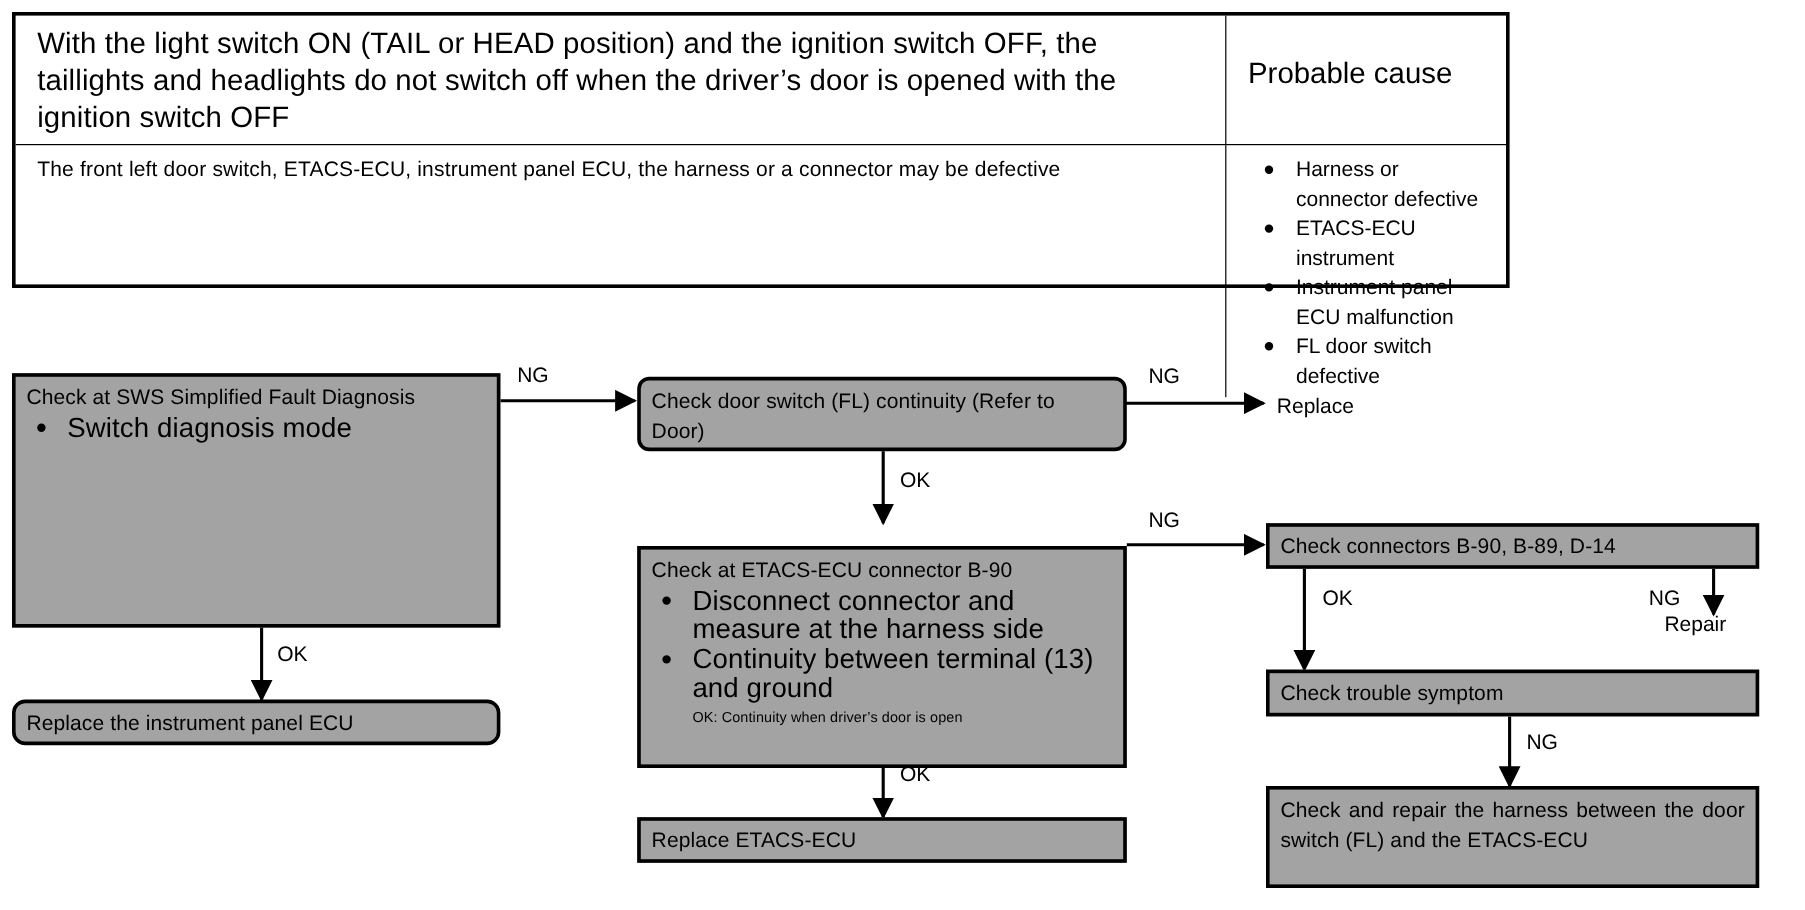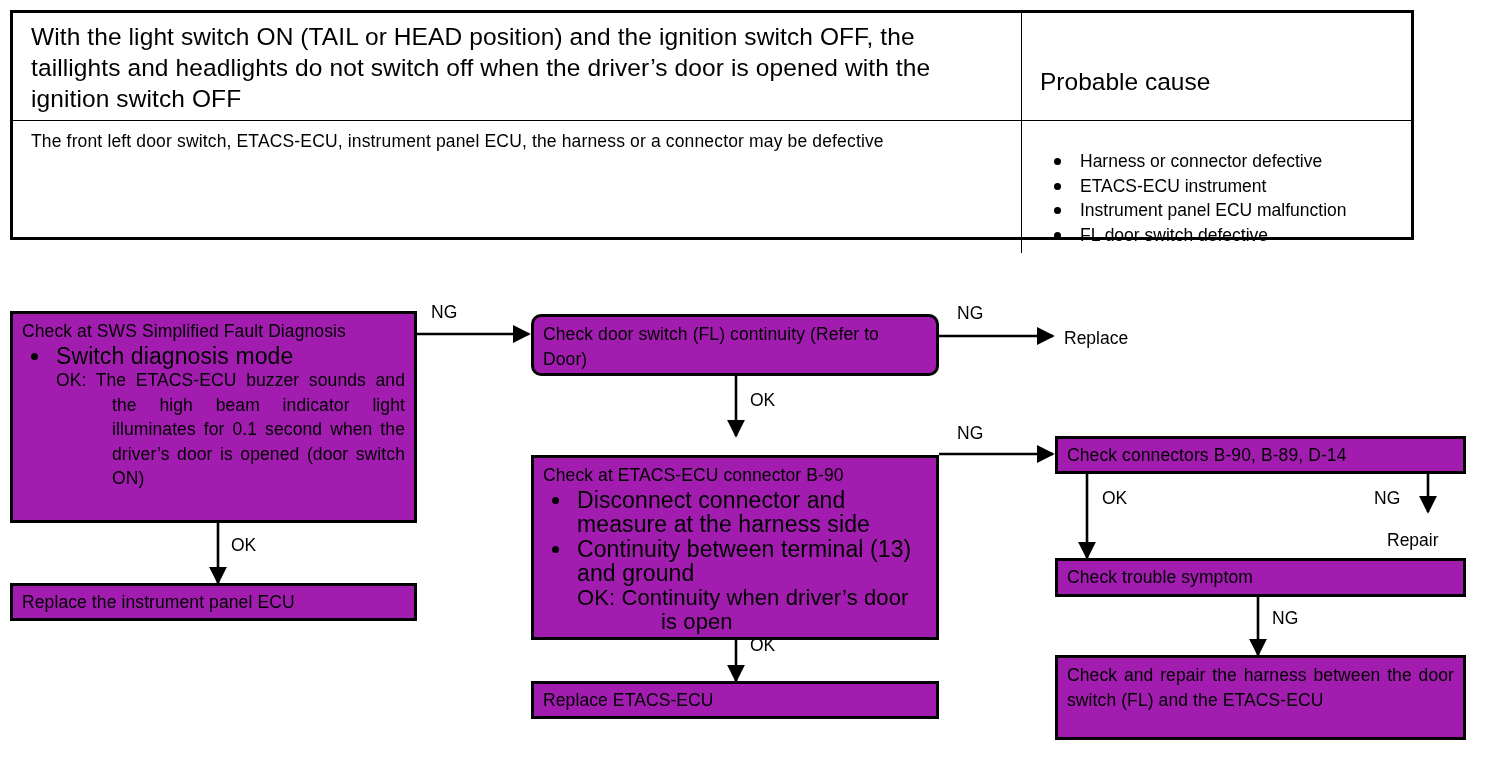--- a/index.html
+++ b/index.html
@@ -15,21 +15,21 @@
     font-family: "Liberation Sans", sans-serif;
     color: #000000;
     overflow: hidden;
   }
 
   
   .symptom-table {
     position: absolute;
     left: 10px;
     top: 10px;
-    width: 1404px;
+    width: 1248px;
     height: 230px;
     border: 3px solid #000;
     box-sizing: border-box;
     display: flex;
     flex-direction: column;
   }
   .table-row {
     display: flex;
     box-sizing: border-box;
   }
@@ -39,21 +39,20 @@
   .cell-left {
     width: 1009px;
     box-sizing: border-box;
     border-right: 1.5px solid #000;
     padding: 8px 12px 6px 18px;
   }
   .cell-right {
     flex: 1;
     box-sizing: border-box;
     padding: 8px 12px 6px 18px;
-    margin-top: 20px;
   }
 
   .symptom-text {
     font-size: 24.5px;
     line-height: 31px;
     letter-spacing: 0.1px;
   }
   .probable-cause-title {
     font-size: 24.5px;
     line-height: 31px;
@@ -92,21 +91,21 @@
     position: absolute;
     left: 0;
     top: 0;
     width: 1504px;
     height: 758px;
   }
   .box {
     position: absolute;
     border: 3px solid #000;
     box-sizing: border-box;
-    background: #a21caf;
+    background: #a3a3a3;
     font-size: 17.5px;
     line-height: 24.5px;
     padding: 5px 9px;
     letter-spacing: 0.1px;
   }
   .box .just {
     text-align: justify;
     text-align-last: left;
   }
   .plain-text {
@@ -146,21 +145,21 @@
   }
   .ok-hang {
     padding-left: 90px;
     text-indent: -56px;
     font-size: 17.5px;
     line-height: 24.5px;
   }
   .ok-hang2 {
     padding-left: 118px;
     text-indent: -84px;
-    font-size: 22px;
+    font-size: 12px;
     line-height: 24.5px;
   }
   svg.lines {
     position: absolute;
     left: 0;
     top: 0;
     width: 1504px;
     height: 758px;
     pointer-events: none;
   }
@@ -218,27 +217,23 @@
     <line x1="1428" y1="474" x2="1428" y2="512" stroke="#000" stroke-width="2.6" marker-end="url(#arrow)"></line>
 
     <line x1="1258" y1="597" x2="1258" y2="655" stroke="#000" stroke-width="2.6" marker-end="url(#arrow)"></line>
   </svg>
 
   <div class="box" style="left:10px; top:311px; width:407px; height:212px;">
     <div class="just">Check at SWS Simplified Fault Diagnosis</div>
     <ul class="box-list">
       <li class="bulleted">Switch diagnosis mode</li>
     </ul>
-    <div class="ok-hang just">
-      <span>OK:</span>
-      <span>The ETACS-ECU buzzer sounds and the high beam indicator light illuminates for 0.1 second when the driver’s door is opened (door switch ON)</span>
-    </div>
-  </div>
-
-  <div class="box" style="left:10px; top:583px; width:407px; height:38px; display:flex; align-items:center;">
+  </div>
+
+  <div class="box" style="left:10px; top:583px; width:407px; height:38px; display:flex; align-items:center;border-radius:11px;">
     <span>Replace the instrument panel ECU</span>
   </div>
 
   <div class="box" style="left:531px; top:314px; width:408px; height:62px;border-radius:10px;">
     <span>Check door switch (FL) continuity (Refer to Door)</span>
   </div>
 
   <div class="box" style="left:531px; top:455px; width:408px; height:185px;">
     <div>Check at ETACS-ECU connector B-90</div>
     <ul class="box-list">
@@ -261,21 +256,21 @@
 
   <div class="box" style="left:1055px; top:655px; width:411px; height:85px;">
     <div class="just">Check and repair the harness between the door switch (FL) and the ETACS-ECU</div>
   </div>
 
   <div class="box" style="left:1055px; top:558px; width:411px; height:39px; display:flex; align-items:center;">
     <span>Check trouble symptom</span>
   </div>
 
   <div class="plain-text" style="left:1064px; top:326px;">Replace</div>
-  <div class="plain-text" style="left:1387px; top:528px;">Repair</div>
+  <div class="plain-text" style="left:1387px; top:508px;">Repair</div>
 
   <div class="edge-label" style="left:431px; top:302px;">NG</div>
   <div class="edge-label" style="left:231px; top:535px;">OK</div>
   <div class="edge-label" style="left:957px; top:303px;">NG</div>
   <div class="edge-label" style="left:750px; top:390px;">OK</div>
   <div class="edge-label" style="left:957px; top:423px;">NG</div>
   <div class="edge-label" style="left:750px; top:635px;">OK</div>
   <div class="edge-label" style="left:1102px; top:488px;">OK</div>
   <div class="edge-label" style="left:1374px; top:488px;">NG</div>
   <div class="edge-label" style="left:1272px; top:608px;">NG</div>

